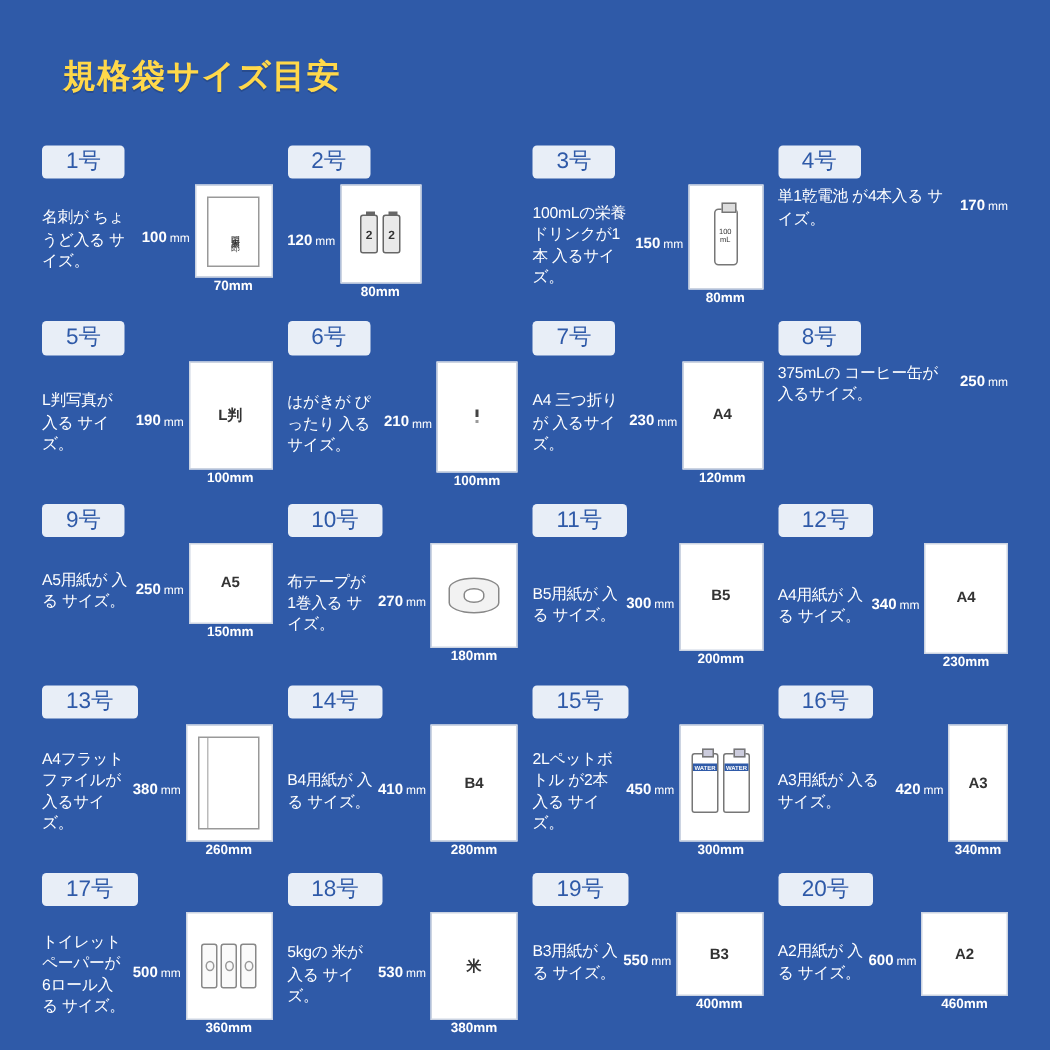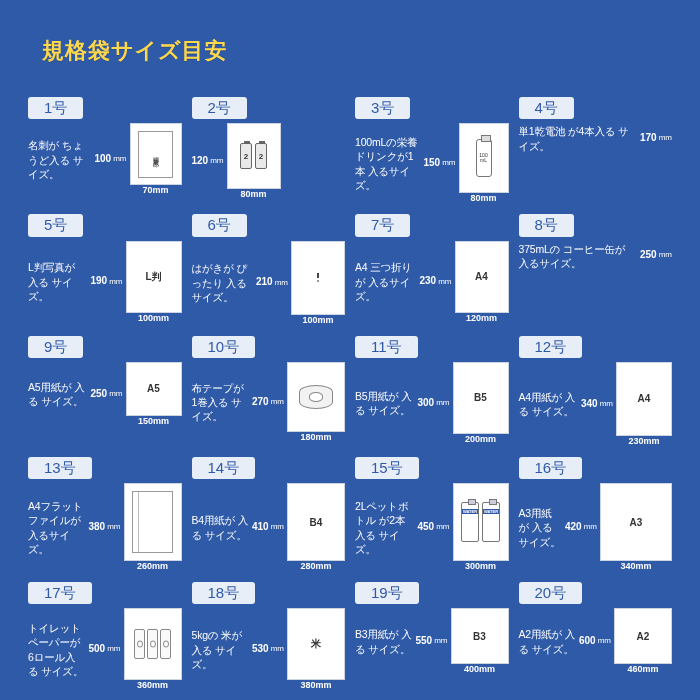--- a/index.html
+++ b/index.html
@@ -411,21 +411,21 @@
         </div></div>
       <div class="cell"><div class="badge">16号</div><div class="body">
           <div class="desc">A3用紙が
 入る
 サイズ。</div>
           <div class="hgroup">
             <div class="hnum">420</div>
             <div class="hunit">mm</div>
           </div>
           <div class="bagwrap">
-            <div class="bag" style="width:72px;height:78px">
+            <div class="bag" style="width:40px;height:78px">
               <div class="label">A3</div>
             </div>
             <div class="width">340mm</div>
           </div>
         </div></div>
       <div class="cell"><div class="badge">17号</div><div class="body">
           <div class="desc">トイレット
 ペーパーが
 6ロール入る
 サイズ。</div>

